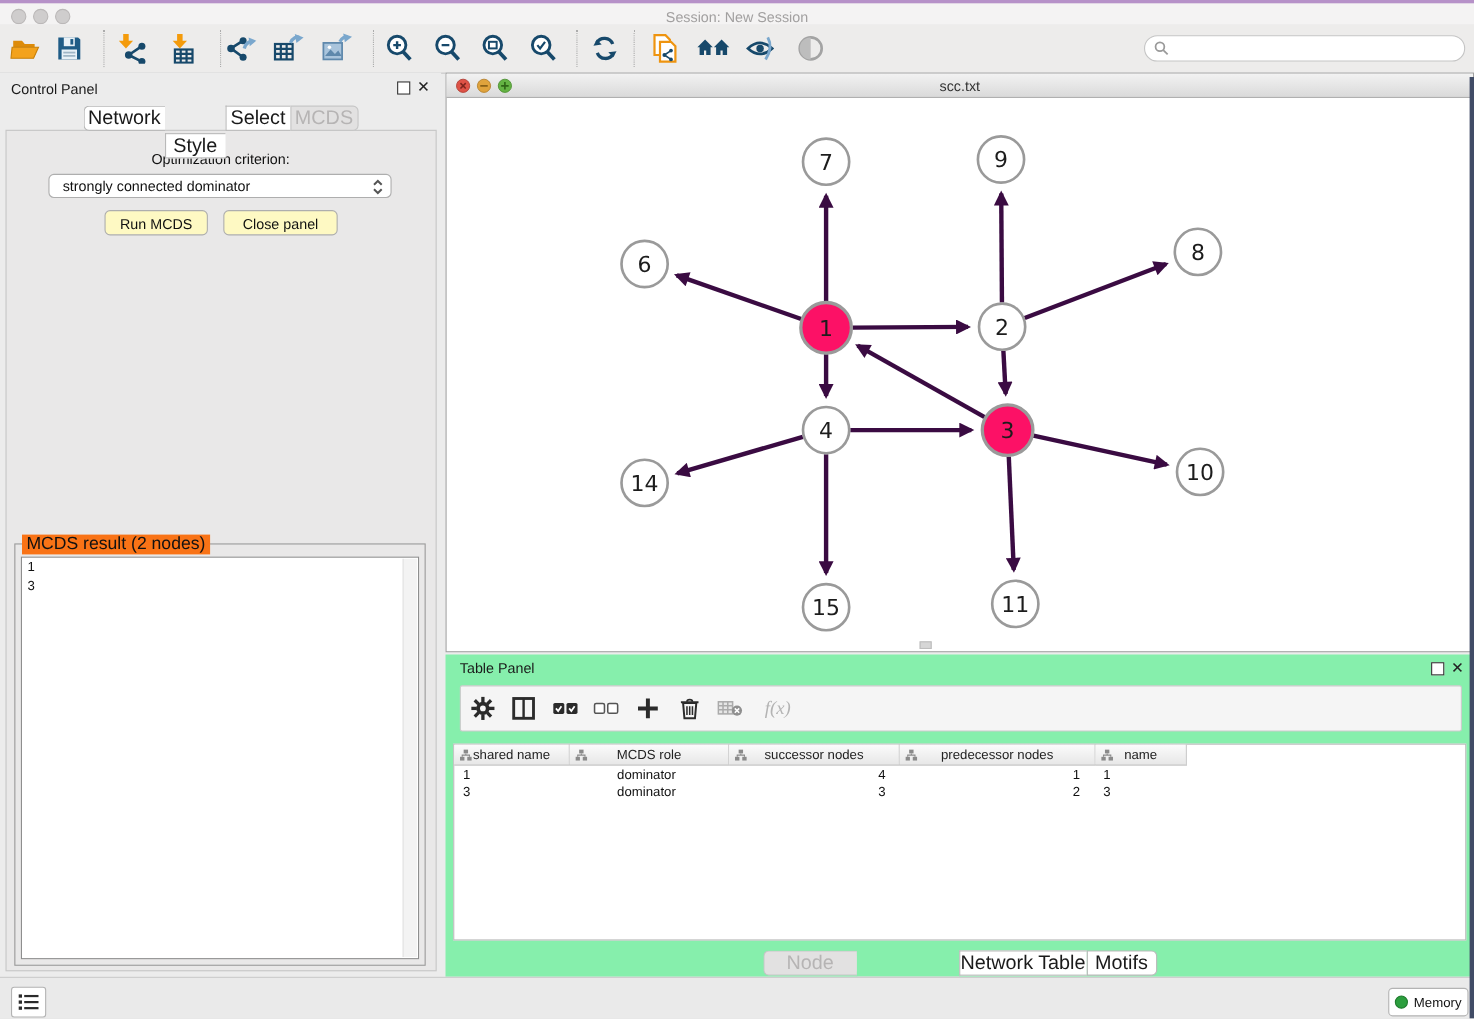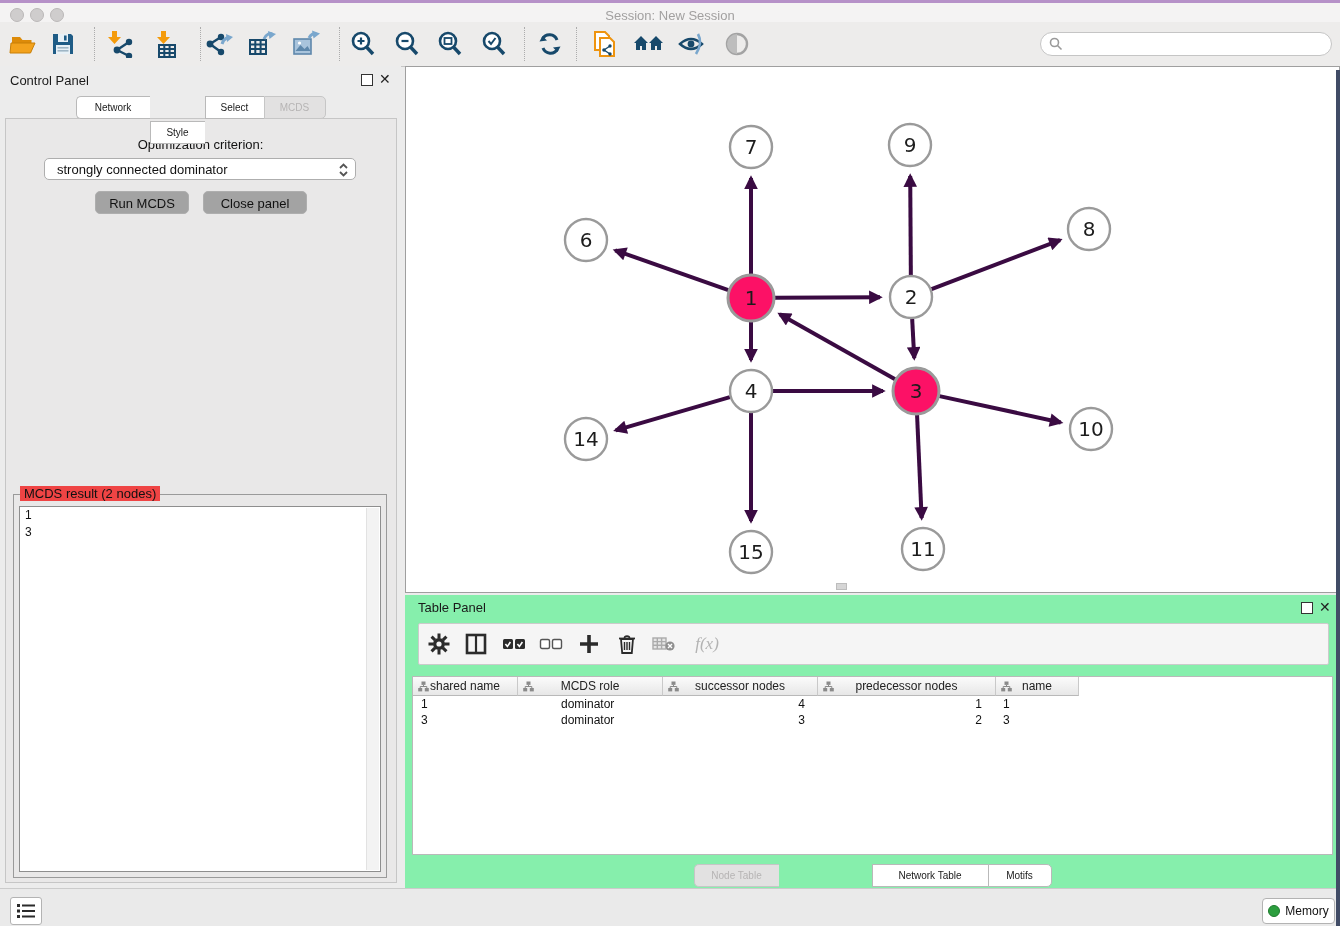--- a/index.html
+++ b/index.html
@@ -19,33 +19,33 @@
   .searchbox{left:1040px;top:10px;width:290px;height:22px;background:#FFF;border:1px solid #C5C5C5;border-radius:12px;}
   .searchbox svg{position:absolute;left:8px;top:4px;}
 
   
   .cp{left:0;top:66px;width:401px;height:822px;background:#ECECEC;}
   .panel-title{font-size:13px;color:#1A1A1A;}
   .float-box{width:10px;height:10px;border:1.6px solid #333;background:#FFF;}
   .close-x{font-size:14px;font-weight:bold;color:#222;line-height:12px;}
   .cp-body{left:5px;top:52px;width:390px;height:763px;background:#E9E8E8;border:1px solid #C6C6C6;}
   .tabs-row{left:0;top:30px;width:401px;height:23px;display:flex;justify-content:center;z-index:3;}
-  .tab{height:21px;line-height:21px;text-align:center;font-size:10px;color:#1A1A1A;background:#FFF;
+  .tab{height:21px;line-height:21px;text-align:center;font-size:18px;color:#1A1A1A;background:#FFF;
        border:1px solid #B9B9B9;border-right:none;}
   .tab:first-child{border-top-left-radius:5px;border-bottom-left-radius:5px;}
   .tab:last-child{border-top-right-radius:5px;border-bottom-right-radius:5px;border-right:1px solid #B9B9B9;}
   .tab.active{background:#E2E1E1;color:#B6B4B4;border-color:#C6C6C6;}
   .opt-label{left:0;top:71px;width:401px;text-align:center;font-size:13px;color:#111;}
   .dropdown{left:44px;top:92px;width:312px;height:22px;background:#FFF;border:1px solid #AEAEAE;border-radius:5px;
             font-size:13px;color:#111;line-height:22px;padding-left:12px;box-sizing:border-box;}
   .dd-step{position:absolute;right:6px;top:3px;}
-  .btn{height:23px;background:#a3a3a3;border:1px solid #AEAEAE;border-radius:5px;font-size:13px;color:#111;
+  .btn{height:23px;background:#fef9c3;border:1px solid #AEAEAE;border-radius:5px;font-size:13px;color:#111;
        text-align:center;line-height:23px;box-sizing:border-box;}
   .result-group{left:13px;top:428px;width:372px;height:382px;border:1px solid #9A9A9A;}
-  .result-legend{position:absolute;left:6px;top:-9px;background:#ef4444;padding:0 4px;font-size:13px;color:#111;}
+  .result-legend{position:absolute;left:6px;top:-9px;background:#f97316;padding:0 4px;font-size:16px;color:#111;}
   .result-list{position:absolute;left:5px;top:11px;width:360px;height:364px;background:#FFF;border:1px solid #8E8E8E;}
   .result-item{font-size:12px;color:#111;padding-left:5px;line-height:17px;}
   .vscroll{position:absolute;right:1px;top:1px;width:12px;height:362px;background:#F3F3F3;border-left:1px solid #E2E2E2;}
 
   
   .netwin{left:405px;top:66px;width:935px;height:527px;border:1px solid #9F9F9F;box-sizing:border-box;background:#FFF;}
   .net-titlebar{left:0;top:0;width:933px;height:21px;background:linear-gradient(#F2F2F2,#DADADA);border-bottom:1px solid #A8A8A8;}
   .net-title{left:0;top:4px;width:933px;text-align:center;font-size:13px;color:#333;}
   .grip{left:430px;bottom:2px;width:9px;height:5px;background:#D6D6D6;border:1px solid #BDBDBD;}
 
@@ -278,20 +278,31 @@
       <div class="result-legend">MCDS result (2 nodes)</div>
       <div class="result-list" id="result-list">
         <div class="vscroll"></div>
       <div class="result-item">1</div>
           <div class="result-item">3</div>
         </div>
     </div>
   </div>
 
   <div class="abs netwin">
+    <div class="abs net-titlebar">
+      <svg class="abs" style="left:8px;top:4px;" width="58" height="14" viewBox="0 0 58 14">
+        <circle cx="7" cy="7" r="6" fill="#DE5246" stroke="#B13E34" stroke-width="0.8"></circle>
+        <path d="M4.6 4.6 L9.4 9.4 M9.4 4.6 L4.6 9.4" stroke="#7E241D" stroke-width="1.4"></path>
+        <circle cx="26" cy="7" r="6" fill="#E0A33C" stroke="#B5812C" stroke-width="0.8"></circle>
+        <path d="M22.6 7 h6.8" stroke="#8A6117" stroke-width="1.6"></path>
+        <circle cx="45" cy="7" r="6" fill="#64B343" stroke="#4C8F31" stroke-width="0.8"></circle>
+        <path d="M45 3.6 v6.8 M41.6 7 h6.8" stroke="#2F6617" stroke-width="1.5"></path>
+      </svg>
+      <div class="abs net-title">scc.txt</div>
+    </div>
     <svg class="abs" style="left:0;top:22px;" width="933" height="503" viewBox="0 0 933 503" id="graph-svg">
         <defs>
           <marker id="arrow" viewBox="0 0 10 10" refX="8" refY="5" markerWidth="4.2" markerHeight="3.4" orient="auto" markerUnits="strokeWidth">
             <path d="M0 0 L10 5 L0 10 z" fill="#3A0B42"></path>
           </marker>
         </defs>
         <line x1="345" y1="185" x2="345" y2="89" stroke="#3A0B42" stroke-width="4" marker-end="url(#arrow)"></line>
         <line x1="322.35811677585554" y1="201.0410349878765" x2="209.2457658311866" y2="161.28032980732618" stroke="#3A0B42" stroke-width="4" marker-end="url(#arrow)"></line>
         <line x1="368.9995312637325" y1="208.8500029296017" x2="474.00060545101223" y2="208.19374621593118" stroke="#3A0B42" stroke-width="4" marker-end="url(#arrow)"></line>
         <line x1="345" y1="233" x2="345" y2="271" stroke="#3A0B42" stroke-width="4" marker-end="url(#arrow)"></line>

